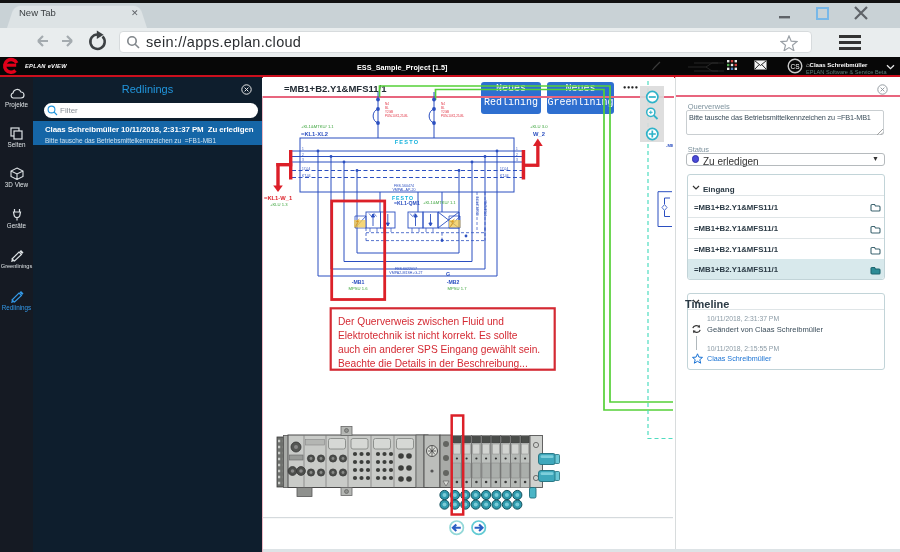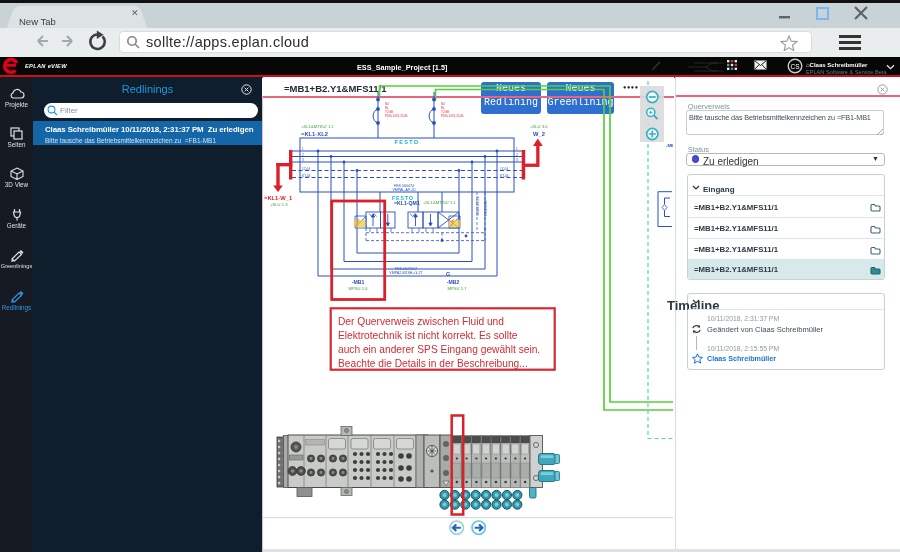--- a/index.html
+++ b/index.html
@@ -3,21 +3,21 @@
 *{margin:0;padding:0;box-sizing:border-box}
 html,body{width:900px;height:552px;overflow:hidden;font-family:"Liberation Sans",sans-serif;background:#fff}
 .abs{position:absolute}
 .abs svg{display:block}
 
 #page{position:relative;width:900px;height:552px}
 
 #topblack{left:0;top:0;width:900px;height:3px;background:#111}
 #tabbar{left:0;top:3px;width:900px;height:25px;background:#c9d2d6}
 #tab{left:7px;top:3px;width:140px;height:25px;background:#dde3e5;border-radius:7px 7px 0 0;transform:perspective(30px) rotateX(8deg);transform-origin:bottom}
-#tabtext{left:19px;top:16px;font-size:9.5px;color:#3c4043}
+#tabtext{left:19px;top:7px;font-size:9.5px;color:#3c4043}
 #tabx{left:131px;top:8px;font-size:9px;color:#5f6368}
 .winctl{top:5px;color:#5f6368}
 #toolbar{left:0;top:28px;width:900px;height:29px;background:#e9edee}
 #urlbar{left:119px;top:31px;width:693px;height:22px;background:#fff;border:1px solid #d7dbdd;border-radius:4px}
 #urltext{left:146px;top:34px;font-size:14.5px;color:#2a2d30;letter-spacing:0.3px}
 
 #eheader{left:0;top:57px;width:900px;height:18px;background:#070707}
 #redline{left:0;top:75px;width:900px;height:2.5px;background:#cc0f1d}
 #elogo{left:2px;top:57px}
 #ebrand{left:25px;top:63px;font-size:5.7px;font-style:italic;font-weight:bold;color:#fff;letter-spacing:0.3px}
@@ -89,21 +89,21 @@
 <path d="M66.8 0.5 L73.6 4.8 L66.8 9.1 Z" fill="#3c4043"></path>
 </svg>
     </div>
 <div class="abs" id="urlbar"></div>
 <div class="abs" style="left:126px;top:35px">
       <svg width="16" height="15">
 <circle cx="6" cy="6" r="4.2" stroke="#80868b" stroke-width="1.6" fill="none"></circle>
 <path d="M9.2 9.2 L13 13" stroke="#80868b" stroke-width="1.6"></path>
 </svg>
     </div>
-<div class="abs" id="urltext">sollte://apps.eplan.cloud</div>
+<div class="abs" id="urltext">sein://apps.eplan.cloud</div>
 <div class="abs" style="left:780px;top:35px">
       <svg width="18" height="16">
 <path d="M9 1 L11.2 6.2 L16.8 6.6 L12.5 10.2 L13.9 15.7 L9 12.6 L4.1 15.7 L5.5 10.2 L1.2 6.6 L6.8 6.2 Z" fill="none" stroke="#9aa0a6" stroke-width="1.2"></path>
 </svg>
     </div>
 <div class="abs" style="left:839px;top:34px">
       <svg width="24" height="18">
 <rect x="0" y="1" width="22" height="3" fill="#333"></rect>
         <rect x="0" y="7" width="22" height="3" fill="#333"></rect>
         <rect x="0" y="13" width="22" height="3" fill="#333"></rect>
@@ -282,39 +282,39 @@
       <svg width="11" height="9">
         <path d="M1 2.5 a1 1 0 0 1 1-1 h2.5 l1 1.5 h3.5 a1 1 0 0 1 1 1 v3 a1 1 0 0 1 -1 1 h-7 a1 1 0 0 1 -1-1 Z" fill="#2e8c96" stroke="#1d6670" stroke-width="1.1"></path>
       </svg>
     </div>
 <div class="abs rbox" style="left:687px;top:292.5px;width:197.5px;height:77.5px"></div>
 <div class="abs" style="left:691.5px;top:298.5px">
       <svg width="8" height="6">
         <path d="M1 1 L4 4 L7 1" stroke="#333" stroke-width="1.2" fill="none"></path>
       </svg>
     </div>
-<div class="abs rowtext" style="left:667px;top:298px;font-size:13px">Timeline</div>
+<div class="abs rowtext" style="left:685px;top:298px;font-size:11px">Timeline</div>
 <div class="abs" style="left:687.5px;top:309px;width:196.5px;height:1px;background:#dfe5e7"></div>
 <div class="abs graydate" style="left:707px;top:315px">10/11/2018, 2:31:37 PM</div>
 <div class="abs" style="left:690.5px;top:324px">
       <svg width="11" height="10">
 <path d="M1.8 4.2 A3.7 3.2 0 0 1 8.7 3.4 M9.2 5.8 A3.7 3.2 0 0 1 2.3 6.6" stroke="#3a3a3a" stroke-width="1.25" fill="none"></path>
 <path d="M8.7 0.8 L8.9 3.6 L6.2 3.2 Z" fill="#3a3a3a"></path>
 <path d="M2.3 9.2 L2.1 6.4 L4.8 6.8 Z" fill="#3a3a3a"></path>
       </svg>
     </div>
 <div class="abs" style="left:707px;top:325px;font-size:7.6px;color:#3d4f5c">Geändert von Claas Schreibmüller</div>
 <div class="abs" style="left:695.5px;top:336px;width:1px;height:14px;background:#b0b8bc"></div>
 <div class="abs graydate" style="left:707px;top:345px">10/11/2018, 2:15:55 PM</div>
 <div class="abs" style="left:691.5px;top:352.5px">
       <svg width="11" height="11">
 <path d="M5.5 0.8 L6.9 4.1 L10.5 4.4 L7.8 6.7 L8.7 10.2 L5.5 8.3 L2.3 10.2 L3.2 6.7 L0.5 4.4 L4.1 4.1 Z" fill="none" stroke="#1a73d4" stroke-width="1"></path>
       </svg>
     </div>
-<div class="abs" style="left:707px;top:353.5px;font-size:7.2px;color:#1a73d4;font-weight:bold">Claas Schreibmüller</div>
+<div class="abs" style="left:707px;top:353.5px;font-size:7.2px;color:#1a73d4;font-weight:normal">Claas Schreibmüller</div>
 <div class="abs" id="bottomstrip"></div>
 
 <div class="abs" id="drawing" style="left:263px;top:80px">
       <svg width="410" height="456" viewBox="263 96 410 456">
 <g fill="none">
 
 <path d="M379.5,113 V102 H610 V418 H673" stroke="#55d138" stroke-width="1.7"></path>
 <path d="M435.5,116 V105.5 H604 V426 H673" stroke="#55d138" stroke-width="1.7"></path>
 
 <path d="M648,97 V454.5 H673" stroke="#4fdcc0" stroke-width="1.2" stroke-dasharray="4,3"></path>

